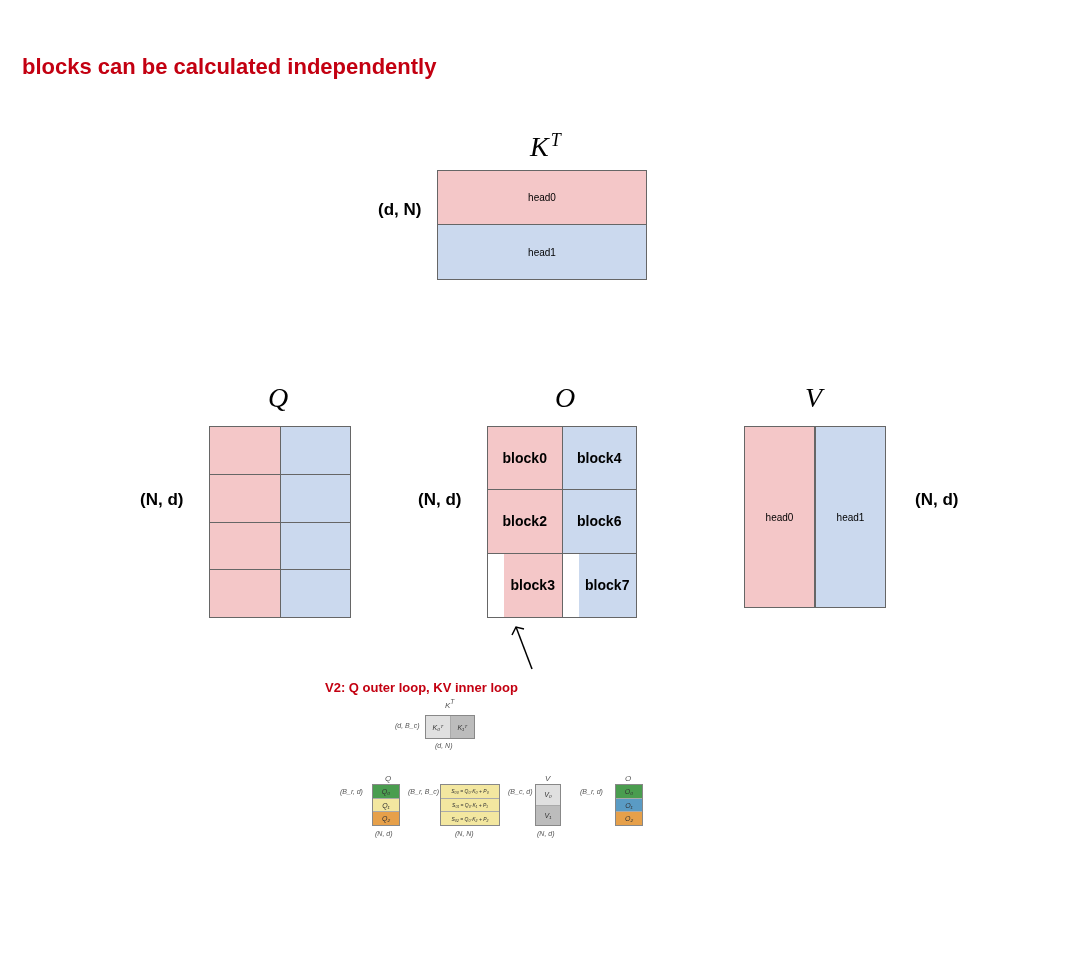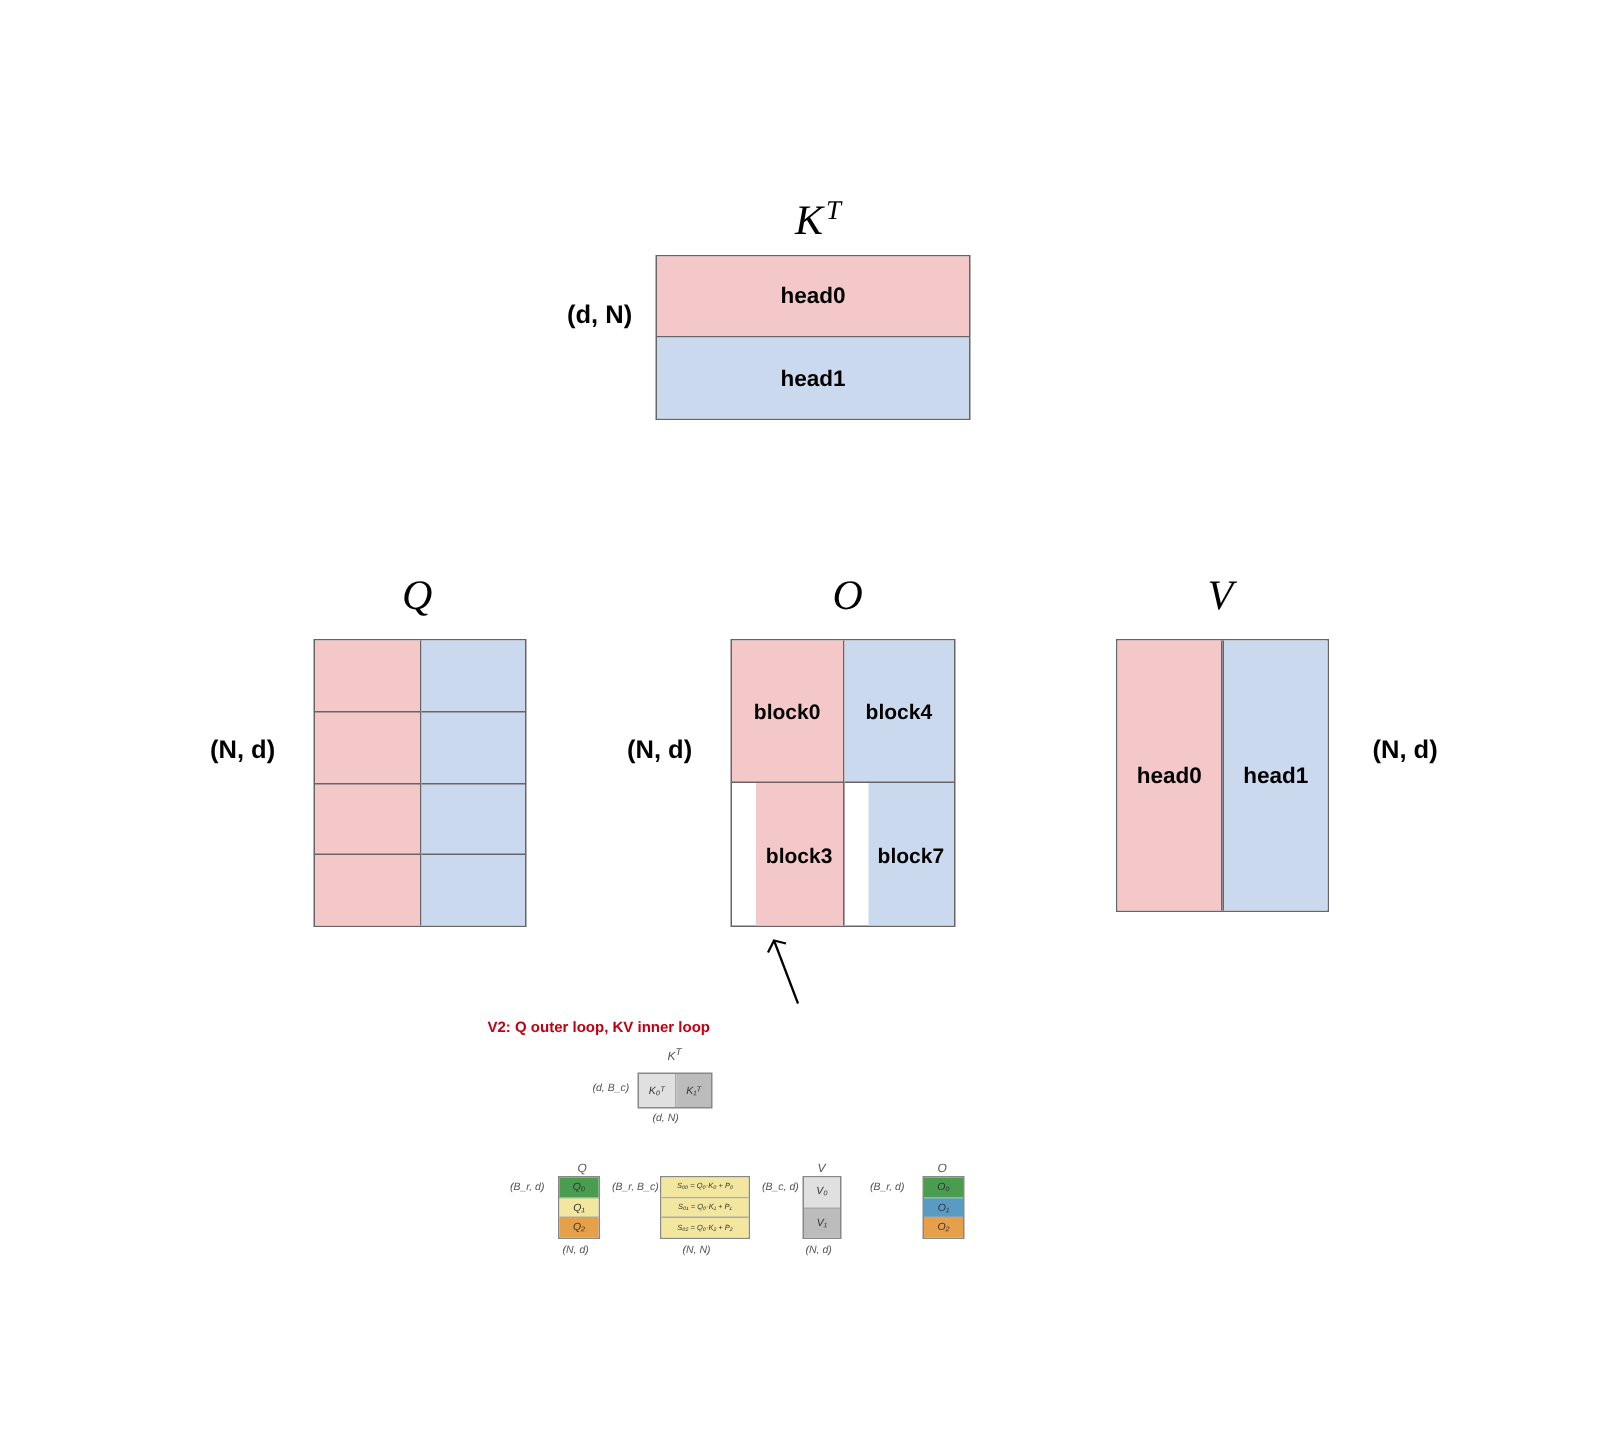--- a/index.html
+++ b/index.html
@@ -2,21 +2,21 @@
 <html><head>
 <meta charset="utf-8">
 <style>
   html,body{margin:0;padding:0;background:#fff;font-family:Helvetica,Arial,sans-serif;}
   .page{position:relative;width:1080px;height:961px;background:#fff;}
   .title{position:absolute;left:22px;top:22px;color:#c30011;font-weight:700;font-size:22px;line-height:1.35;}
   .math{font-family:"Times New Roman",Times,serif;font-style:italic;font-size:28px;}
   .math .sup{font-size:18px;vertical-align:10px;font-style:italic;position:relative;left:2px;}
   .dimlabel{font-weight:700;font-size:17px;}
   .matrix{position:absolute;border:1px solid #666;box-sizing:border-box;}
-  .mcell{box-sizing:border-box;display:flex;align-items:center;justify-content:center;font-weight:700;font-size:15px;border:1px solid #666;}
+  .mcell{box-sizing:border-box;display:flex;align-items:center;justify-content:center;font-weight:400;font-size:10px;border:1px solid #666;}
   .red{background:#f4c7c8;}
   .blue{background:#cbd9ee;}
   
   #kt{left:437px;top:170px;width:210px;height:110px;display:flex;flex-direction:column;}
   #kt .mcell{height:50%;border-top:none;border-left:none;border-right:none;}
   #kt .mcell:last-child{border-bottom:none;}
   
   #qmat{left:209px;top:426px;width:142px;height:192px;display:flex;}
   #qmat .col{flex:1;display:flex;flex-direction:column;}
   #qmat .row{flex:1;border-bottom:1px solid #666;}
@@ -33,40 +33,41 @@
   #vmat{left:744px;top:426px;width:142px;height:182px;display:flex;}
   #vmat .mcell{flex:1;border-top:none;border-bottom:none;}
   #vmat .mcell:first-child{border-left:none;}
   #vmat .mcell:last-child{border-right:none;}
   
   .lab{position:absolute;}
   
   #arrow{position:absolute;left:510px;top:621px;width:30px;height:50px;}
   
   #inner{position:absolute;left:320px;top:680px;width:370px;height:200px;font-size:8px;color:#333;}
-  #inner .stitle{color:#c30011;font-weight:700;font-size:10px;}
+  #inner .stitle{color:#c30011;font-weight:700;font-size:13px;}
   .smat{position:absolute;border:1px solid #888;display:flex;box-sizing:border-box;}
   .scell{flex:1;display:flex;align-items:center;justify-content:center;border-right:1px solid #aaa;font-size:7px;font-style:italic;}
   .scell:last-child{border-right:none;}
   .sr{flex:1;border-bottom:1px solid #aaa;display:flex;align-items:center;justify-content:center;font-size:7px;font-style:italic;}
   .sr:last-child{border-bottom:none;}
   .sgray{background:#e0e0e0;}
   .sgraydark{background:#bcbcbc;}
   .sgreen{background:#4a9d4f;}
   .sorange{background:#e6a04a;}
   .sblue{background:#5a9bc4;}
   .syellow{background:#f3e7a0;}
   .slabel{position:absolute;font-size:7px;color:#555;font-style:italic;}
 </style>
 </head>
 <body>
 <div class="page">
 
 <div class="title">
   <br>
+  <span>blocks can be calculated independently</span>
 </div>
 
 <div class="lab math" style="left:530px;top:130px;">
   <span>K</span><span class="sup">T</span>
 </div>
 <div class="lab dimlabel" style="left:378px;top:200px;">(d, N)</div>
 <div id="kt" class="matrix">
   <div class="mcell red">head0</div>
   <div class="mcell blue">head1</div>
 </div>
@@ -87,20 +88,24 @@
         <div class="row"></div>
   </div>
 </div>
 
 <div class="lab math" style="left:555px;top:382px;">O</div>
 <div class="lab dimlabel" style="left:418px;top:490px;">(N, d)</div>
 <div id="omat" class="matrix">
   <div class="orow">
         <div class="mcell red">block0</div>
         <div class="mcell blue">block4</div>
+      </div>
+  <div class="orow">
+        <div class="mcell red">block2</div>
+        <div class="mcell blue">block6</div>
       </div>
   <div class="orow">
         <div class="mcell red">block3</div>
         <div class="mcell blue">block7</div>
       </div>
 </div>
 
 <div class="lab math" style="left:805px;top:382px;">V</div>
 <div class="lab dimlabel" style="left:915px;top:490px;">(N, d)</div>
 <div id="vmat" class="matrix">

